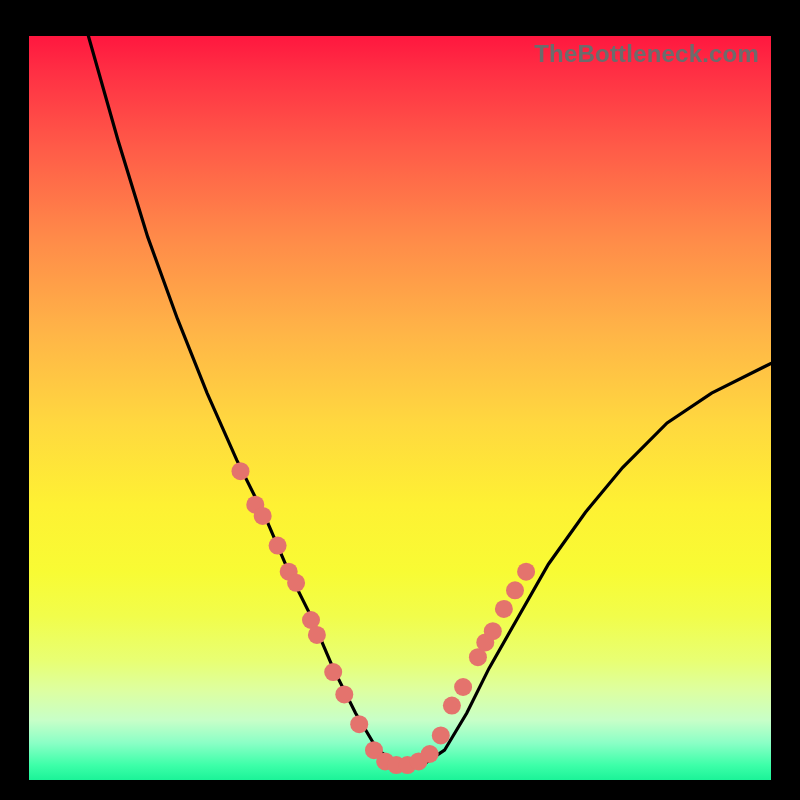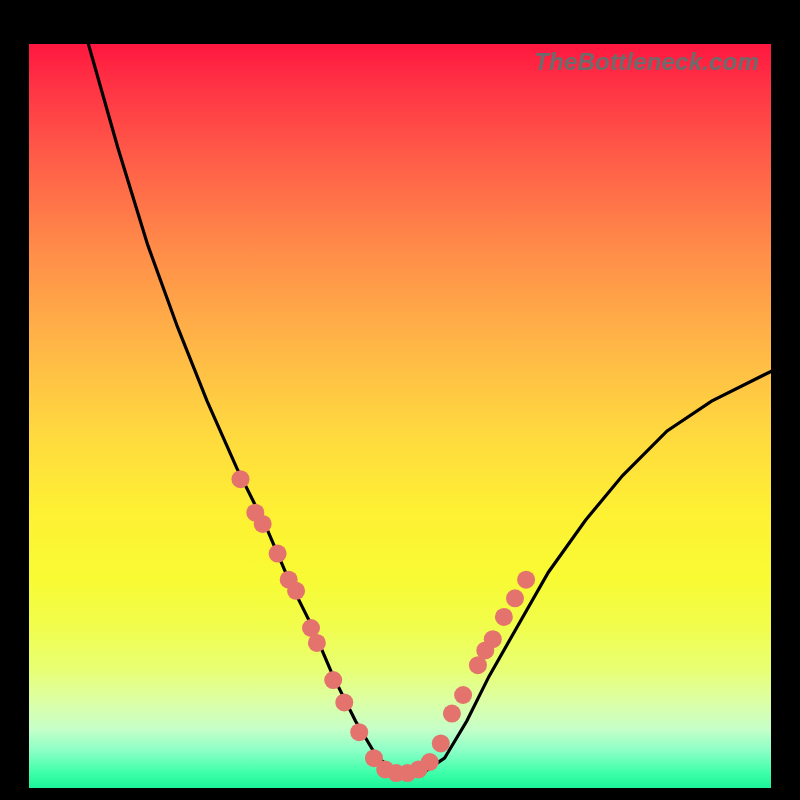--- a/index.html
+++ b/index.html
@@ -6,25 +6,24 @@
     margin: 0;
     padding: 0;
     width: 800px;
     height: 800px;
     background: #000000;
     overflow: hidden;
   }
   .frame {
     position: absolute;
     left: 29px;
-    top: 44px;
+    top: 36px;
     width: 742px;
     height: 744px;
     background: #000;
-    font-style: italic;
   }
   .plot-bg {
     position: absolute;
     left: 0;
     top: 0;
     width: 742px;
     height: 744px;
     
     background: linear-gradient(
       to bottom,

